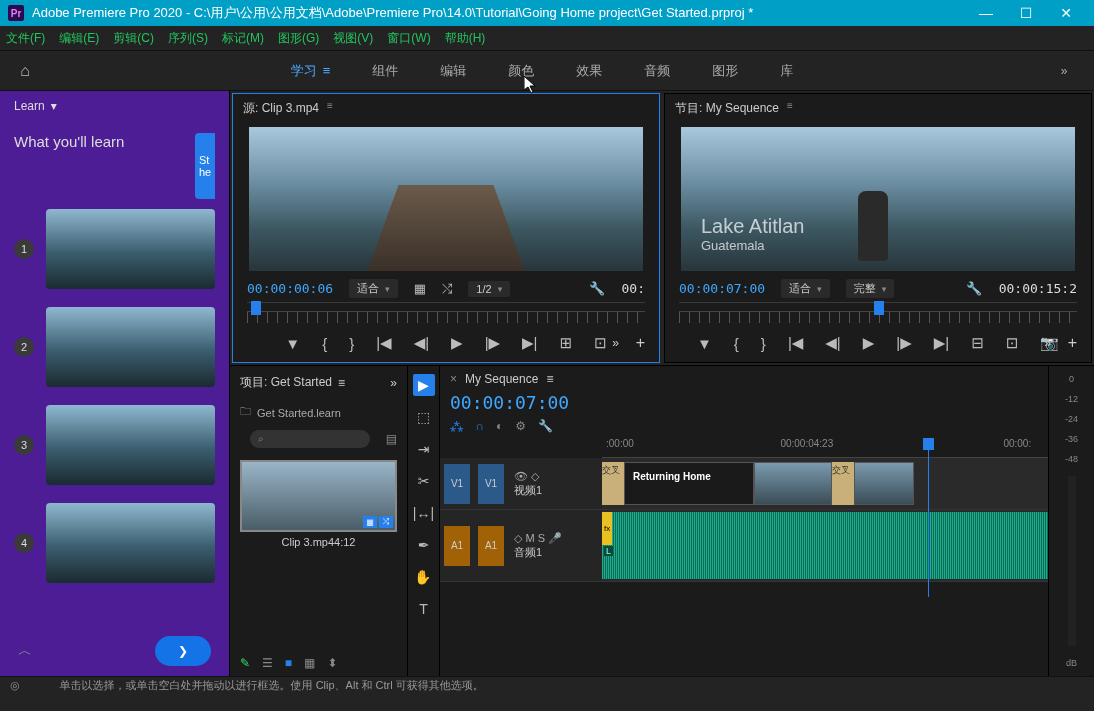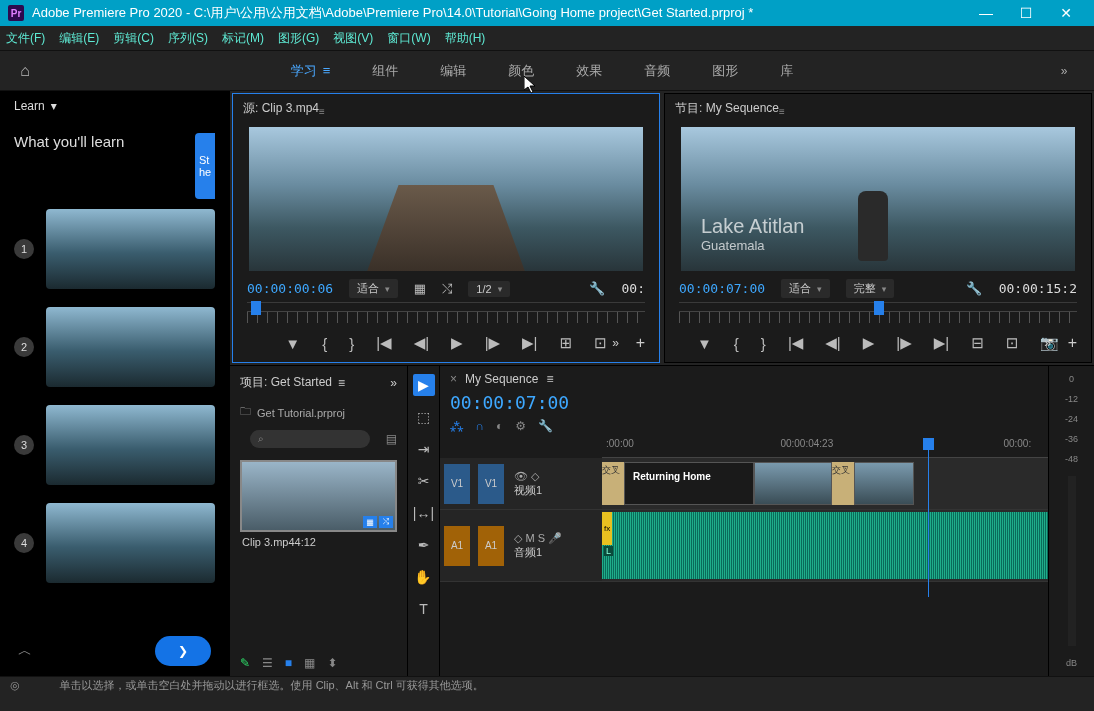--- a/index.html
+++ b/index.html
@@ -1,46 +1,46 @@
 <!DOCTYPE html>
 <html><head>
 <meta charset="utf-8">
 <style>
 *{margin:0;padding:0;box-sizing:border-box;font-family:"Microsoft YaHei",sans-serif;-webkit-user-select:none;user-select:none}
 body{width:1094px;height:711px;background:#232323;color:#ccc;font-size:12px;overflow:hidden}
 .titlebar{height:26px;background:#00a0c6;display:flex;align-items:center;padding:0 8px;color:#fff}
 .titlebar .logo{width:16px;height:16px;background:#2d0a4e;border-radius:2px;display:flex;align-items:center;justify-content:center;font-size:10px;font-weight:bold;color:#e080ff;margin-right:8px}
 .titlebar .title{flex:1;font-size:13px}
 .titlebar .winbtn{width:40px;height:26px;display:flex;align-items:center;justify-content:center;font-size:14px}
-.menubar{height:22px;background:#232323;display:flex;align-items:center;padding:12px 6px;color:#5eead4;font-size:12px;border-bottom:1px solid #111}
+.menubar{height:22px;background:#232323;display:flex;align-items:center;padding:12px 6px;color:#22c55e;font-size:12px;border-bottom:1px solid #111}
 .menubar span{margin-right:14px;cursor:default}
 .wsbar{height:40px;background:#232323;display:flex;align-items:center;border-bottom:1px solid #111}
 .wsbar .home{width:50px;display:flex;align-items:center;justify-content:center;color:#bbb;font-size:16px}
 .wsbar .wslist{flex:1;display:flex;align-items:center;justify-content:center;gap:42px}
 .wsbar .ws{color:#aaa;font-size:13px}
 .wsbar .ws.active{color:#4aa8ff}
 .wsbar .ws .hamb{margin-left:6px;color:#4aa8ff}
 .wsbar .overflow{width:60px;text-align:center;color:#aaa}
 .main{display:flex;height:585px}
-.learn-col{width:230px;background:#000000;display:flex;flex-direction:column;border-right:1px solid #000}
+.learn-col{width:230px;background:#4c1d95;display:flex;flex-direction:column;border-right:1px solid #000}
 .learn-col .tab{padding:8px 14px;font-size:12px;color:#ddd;display:flex;align-items:center;gap:6px}
 .learn-col .hdr{padding:12px 14px 10px;font-size:15px;color:#ddd;display:flex;justify-content:space-between;align-items:flex-start}
 .learn-col .bubble{background:#2680eb;color:#fff;font-size:11px;padding:21px 4px;border-radius:4px 0 0 4px;width:20px}
 .learn-col .lessons{flex:1;overflow:hidden;padding:0 14px}
 .lesson{display:flex;align-items:center;gap:12px;margin-bottom:18px}
 .lesson .num{width:20px;height:20px;border-radius:50%;background:#3a3a3a;color:#ddd;display:flex;align-items:center;justify-content:center;font-size:11px}
 .lesson .thumb{flex:1;height:80px;border-radius:4px;background:linear-gradient(180deg,#8fb8d0 0%,#3a5d6e 55%,#1b2a30 100%);position:relative;overflow:hidden}
 .learn-col .nav{height:50px;display:flex;align-items:center;justify-content:space-between;padding:0 18px}
 .learn-col .nav .arrow{color:#888;font-size:14px}
 .learn-col .nav .next{width:56px;height:30px;background:#1473e6;border-radius:16px;display:flex;align-items:center;justify-content:center;color:#fff}
 .center-col{flex:1;display:flex;flex-direction:column}
 .monitors{display:flex;height:345px}
 .src-panel{flex:1;border:1px solid #2680eb;margin:2px;display:flex;flex-direction:column;background:#1b1b1b}
 .prog-panel{flex:1;margin:2px;display:flex;flex-direction:column;background:#1b1b1b;border:1px solid #000}
-.panel-hdr{padding:6px 10px;font-size:12px;color:#ccc;display:flex;align-items:flex-end;}
+.panel-hdr{padding:6px 10px;font-size:12px;color:#ccc;display:flex;align-items:flex-start;gap:8px}
 .panel-hdr.src{color:#ccc}
 .panel-hdr .dot{color:#888;font-size:10px}
 .video-box{flex:1;margin:4px 16px;background:linear-gradient(180deg,#a8c8de 0%,#6a8ca0 40%,#3d5862 70%,#28353a 100%);position:relative;display:flex;align-items:center;justify-content:center;overflow:hidden}
 .video-box.dock::before{content:"";position:absolute;left:30%;right:30%;top:40%;bottom:0;background:linear-gradient(180deg,#6a5a4a,#3a3028);clip-path:polygon(20% 0,80% 0,100% 100%,0 100%)}
 .video-box.lake .overlay{position:absolute;bottom:18px;left:20px;color:rgba(255,255,255,.7);font-size:20px}
 .video-box.lake .person{position:absolute;bottom:10px;left:45%;width:30px;height:70px;background:#2a2a2a;border-radius:8px 8px 4px 4px}
 .ctl-row{display:flex;align-items:center;gap:16px;padding:4px 14px}
 .tc{color:#3ea8ff;font-family:monospace;font-size:13px}
 .tc.white{color:#ddd}
 .dd{background:#2a2a2a;padding:2px 8px;border-radius:2px;font-size:11px;display:flex;align-items:center;gap:6px}
@@ -56,21 +56,21 @@
 .transport .plus{position:absolute;right:14px;font-size:16px}
 .lower{flex:1;display:flex;border-top:1px solid #000}
 .proj-panel{width:178px;background:#1b1b1b;border-right:1px solid #000;display:flex;flex-direction:column}
 .proj-panel .ptab{padding:8px 10px;font-size:12px;display:flex;align-items:center;gap:6px}
 .proj-panel .prow{padding:4px 10px;font-size:11px;color:#aaa;display:flex;align-items:center;gap:6px}
 .proj-panel .search{margin:4px 10px;background:#333;border-radius:10px;height:18px;display:flex;align-items:center;padding:0 8px;font-size:10px;color:#888}
 .proj-panel .clip{margin:8px 10px}
 .proj-panel .clip .cthumb{height:72px;background:linear-gradient(180deg,#9ab5c8,#4a5d68);border:2px solid #888;position:relative}
 .proj-panel .clip .badges{position:absolute;bottom:2px;right:2px;display:flex;gap:2px}
 .proj-panel .clip .badge{width:14px;height:12px;background:#2680eb;font-size:8px;color:#fff;display:flex;align-items:center;justify-content:center}
-.proj-panel .clip .meta{display:flex;justify-content:flex-start;padding:4px 2px;font-size:11px;color:#ccc}
+.proj-panel .clip .meta{display:flex;justify-content:center;padding:4px 2px;font-size:11px;color:#ccc}
 .proj-panel .btm{margin-top:auto;padding:6px 10px;display:flex;gap:12px;align-items:center;color:#888}
 .proj-panel .btm .pen{color:#2de06a}
 .proj-panel .btm .sq{color:#2680eb}
 .tools-col{width:32px;background:#1b1b1b;display:flex;flex-direction:column;align-items:center;gap:10px;padding:8px 0;border-right:1px solid #000}
 .tools-col .tool{width:22px;height:22px;display:flex;align-items:center;justify-content:center;color:#bbb;font-size:14px}
 .tools-col .tool.active{background:#2680eb;color:#fff;border-radius:2px}
 .timeline{flex:1;background:#1b1b1b;display:flex;flex-direction:column;position:relative}
 .timeline .thdr{padding:6px 10px;font-size:12px;display:flex;align-items:center;gap:8px}
 .timeline .tc-row{padding:0 10px}
 .timeline .tc-big{color:#3ea8ff;font-family:monospace;font-size:18px}
@@ -270,21 +270,21 @@
     <div class="lower">
       <div class="proj-panel">
         <div class="ptab">
               <span>项目: Get Started</span>
               <span class="dot">≡</span>
               <span class="sp"></span>
               <span>»</span>
             </div>
         <div class="prow">
               <span>🗀</span>
-              <span>Get Tutorial.prproj</span>
+              <span>Get Started.learn</span>
             </div>
         <div style="display:flex;align-items:center;gap:6px;padding:0 10px">
           <div class="search" style="flex:1">
                 <span>⌕</span>
               </div>
           <span style="color:#888">▤</span>
         </div>
         <div class="clip">
           <div class="cthumb">
                 <div class="badges">

